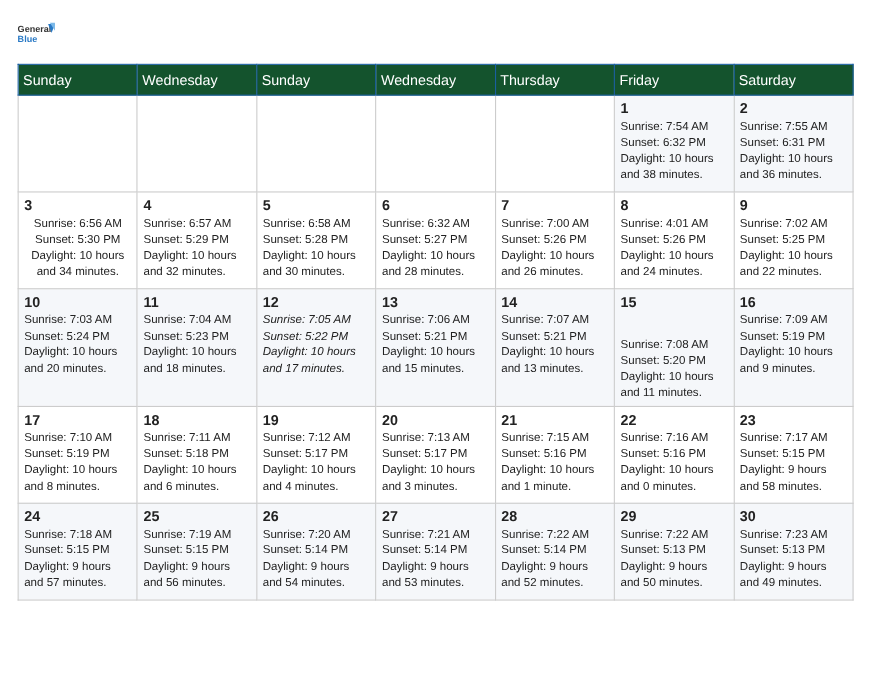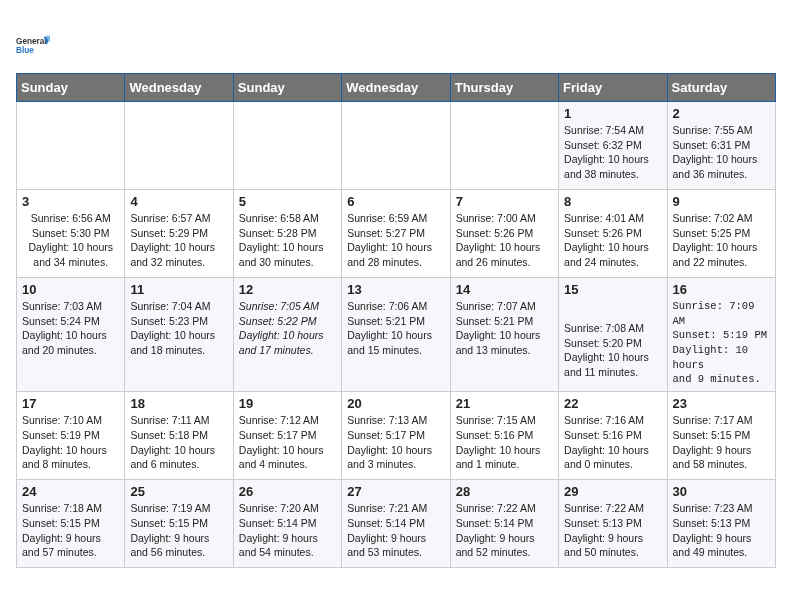--- a/index.html
+++ b/index.html
@@ -12,21 +12,20 @@
     }
     .header-area {
       display: flex;
       justify-content: space-between;
       align-items: flex-start;
       margin-bottom: 12px;
     }
     .logo {
       display: flex;
       gap: 4px;
-      margin-top: 15px;
     }
     .logo-icon {
       width: 36px;
       height: 30px;
     }
     .title-area {
       text-align: right;
     }
     .month-title {
       font-size: 32px;
@@ -36,24 +35,24 @@
     .location-title {
       font-size: 16px;
       color: #444;
     }
     table {
       width: 100%;
       border-collapse: collapse;
       table-layout: fixed;
     }
     thead th {
-      background: #737373;
+      background: #14532d;
       color: #fff;
       font-size: 13px;
-      font-weight: bold;
+      font-weight: normal;
       padding: 6px 4px;
       text-align: left;
       border: 1px solid #1a5fa0;
     }
     tbody td {
       border: 1px solid #ccc;
       vertical-align: top;
       padding: 4px 5px;
       font-size: 11px;
       color: #222;
@@ -146,21 +145,21 @@
         </td>
         <td>
           <div class="day-num">5</div>
           <div class="day-info" style="white-space: pre-line;">Sunrise: 6:58 AM
 Sunset: 5:28 PM
 Daylight: 10 hours
 and 30 minutes.</div>
         </td>
         <td>
           <div class="day-num">6</div>
-          <div class="day-info" style="white-space: pre-line;">Sunrise: 6:59 AM
+          <div class="day-info" style="white-space: pre-line;">Sunrise: 6:32 AM
 Sunset: 5:27 PM
 Daylight: 10 hours
 and 28 minutes.</div>
         </td>
         <td>
           <div class="day-num">7</div>
           <div class="day-info" style="white-space: pre-line;">Sunrise: 7:00 AM
 Sunset: 5:26 PM
 Daylight: 10 hours
 and 26 minutes.</div>
@@ -218,21 +217,21 @@
         </td>
         <td>
           <div class="day-num">15</div>
           <div class="day-info" style="white-space: pre-line; margin-top: 24px;">Sunrise: 7:08 AM
 Sunset: 5:20 PM
 Daylight: 10 hours
 and 11 minutes.</div>
         </td>
         <td>
           <div class="day-num">16</div>
-          <div class="day-info" style="white-space: pre-line; font-family: Liberation Mono, monospace;">Sunrise: 7:09 AM
+          <div class="day-info" style="white-space: pre-line;">Sunrise: 7:09 AM
 Sunset: 5:19 PM
 Daylight: 10 hours
 and 9 minutes.</div>
         </td>
       </tr>
       <tr>
         <td>
           <div class="day-num">17</div>
           <div class="day-info" style="white-space: pre-line;">Sunrise: 7:10 AM
 Sunset: 5:19 PM

